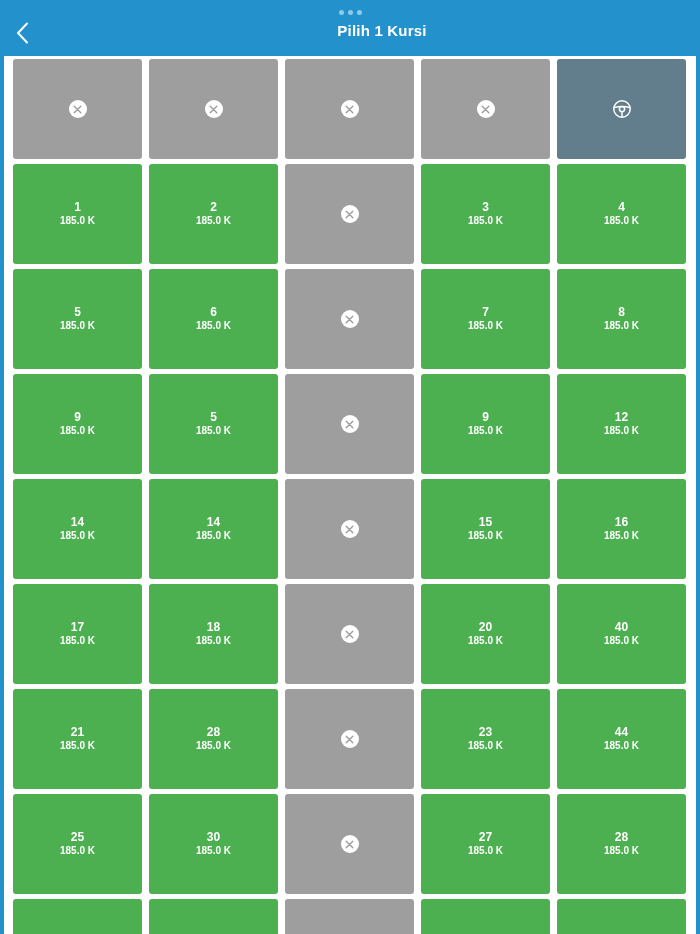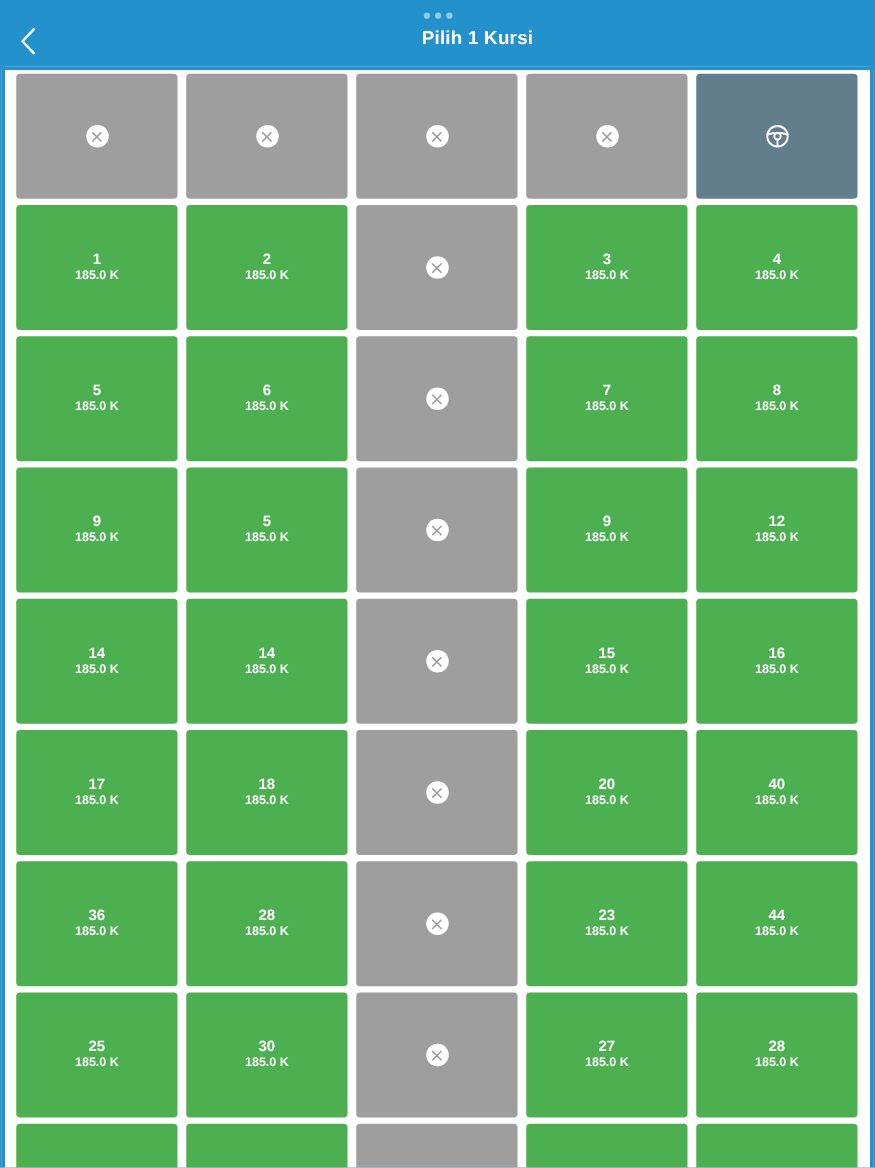--- a/index.html
+++ b/index.html
@@ -268,21 +268,21 @@
       </div>
       <div class="seat available">
         <div class="seat-number">20</div>
         <div class="seat-price">185.0 K</div>
       </div>
       <div class="seat available">
         <div class="seat-number">40</div>
         <div class="seat-price">185.0 K</div>
       </div>
       <div class="seat available">
-        <div class="seat-number">36</div>
+        <div class="seat-number">21</div>
         <div class="seat-price">185.0 K</div>
       </div>
       <div class="seat available">
         <div class="seat-number">28</div>
         <div class="seat-price">185.0 K</div>
       </div>
       <div class="seat blocked">
         <div class="block-icon">
           <svg width="9" height="9" viewBox="0 0 9 9" fill="none">
             <path d="M1.2 1.2 L7.8 7.8 M7.8 1.2 L1.2 7.8" stroke="#9e9e9e" stroke-width="1.4" stroke-linecap="round"></path>

